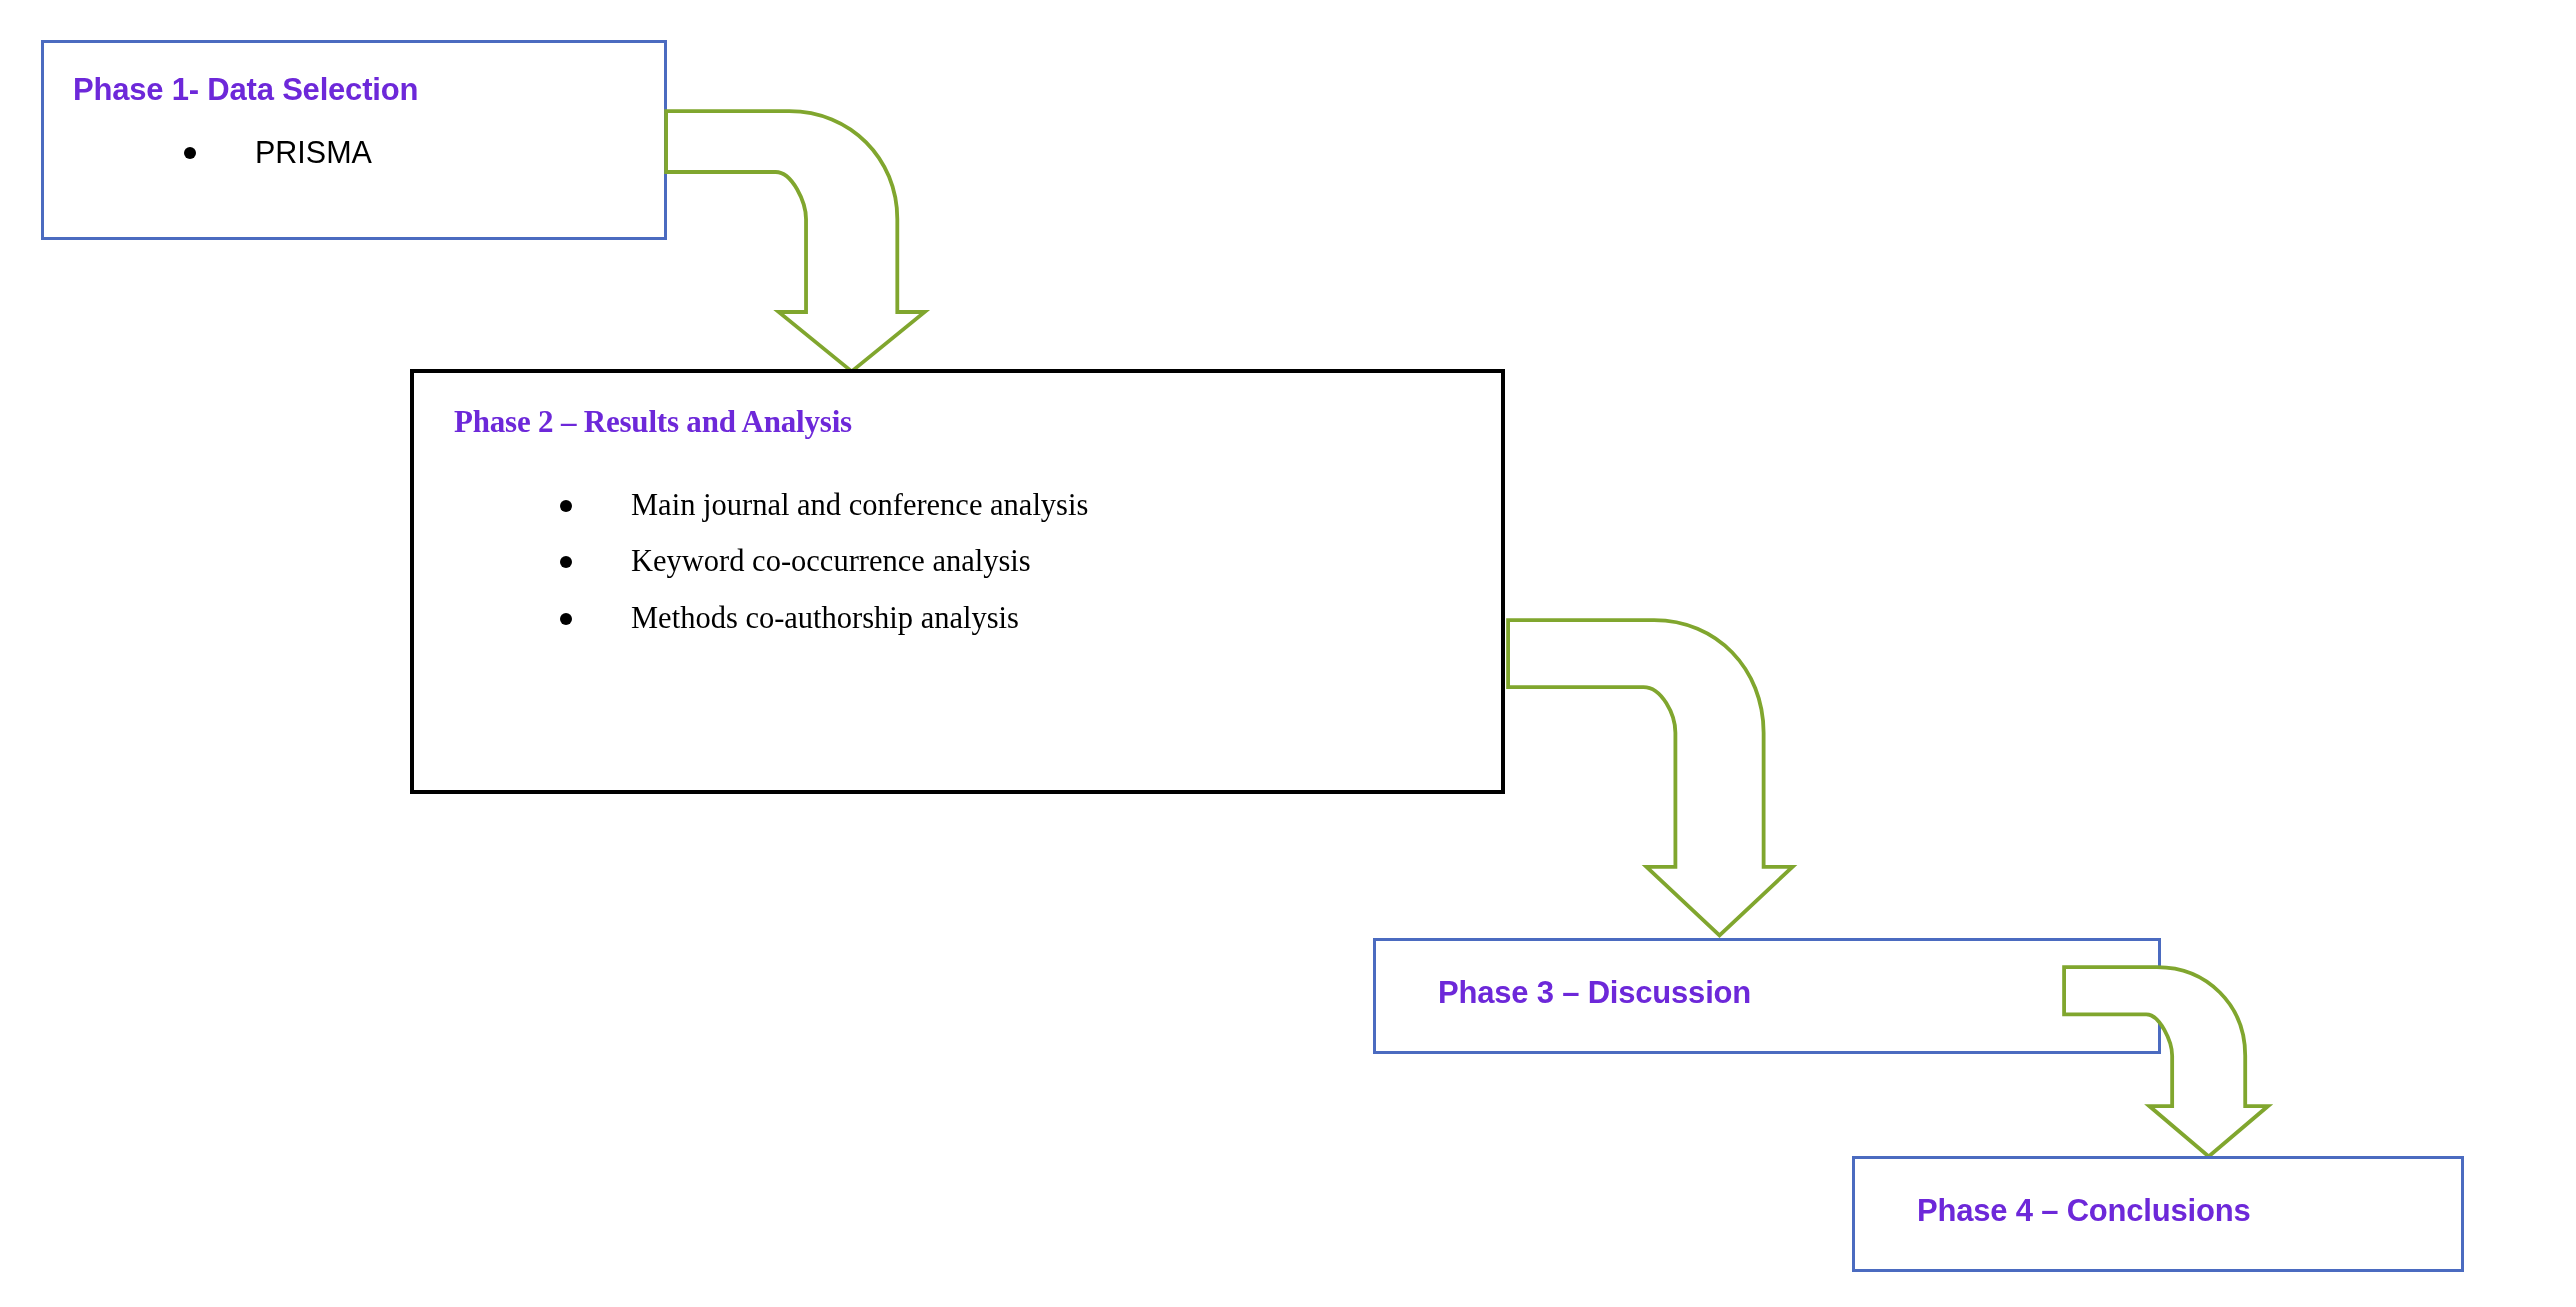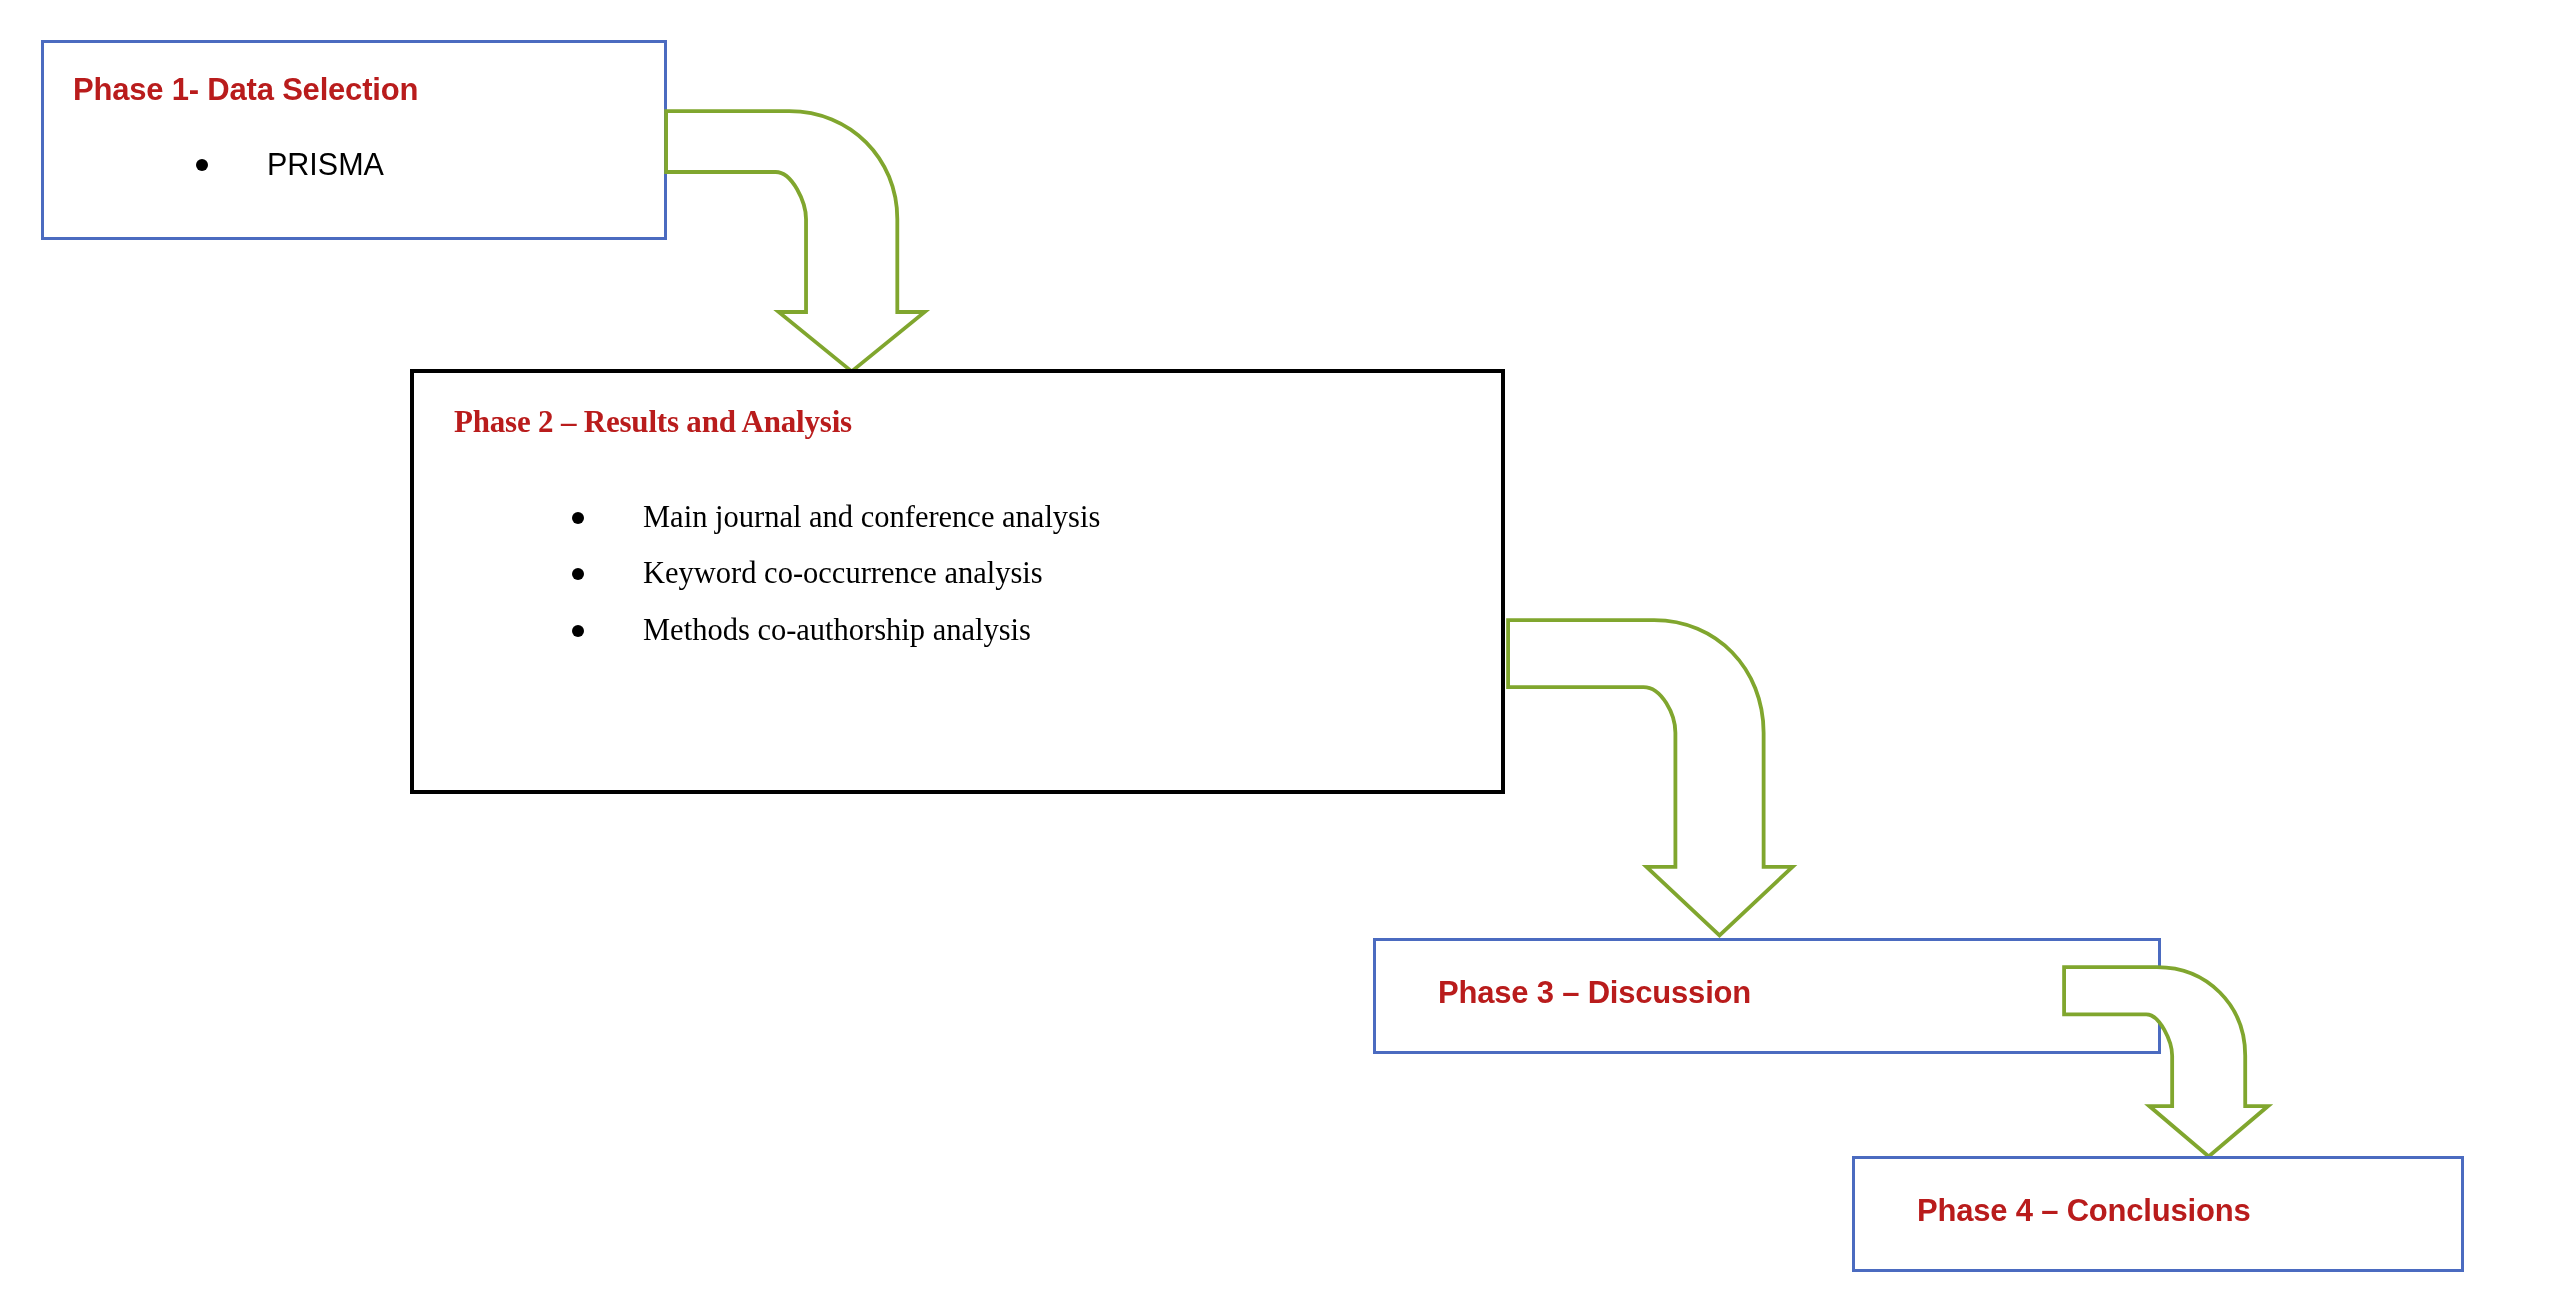--- a/index.html
+++ b/index.html
@@ -24,29 +24,29 @@
     background: #ffffff;
     box-sizing: border-box;
   }
   .phase-box.blue  { border: 3.8px solid #4B6BC0; }
   .phase-box.black { border: 4.6px solid #000000; }
 
   .box-title {
     position: absolute;
     font-size: 31px;
     font-weight: bold;
-    color: #b91c1c;
+    color: #6d28d9;
     letter-spacing: -0.2px;
     white-space: nowrap;
   }
 
   
   .bullet-list {
     position: absolute;
-    margin: 16px;
+    margin: 4px;
     padding: 0;
     list-style: none;
   }
   .bullet-item {
     position: relative;
     font-size: 30.5px;
     color: #000000;
     line-height: 1.42;
     padding-left: 85px;
     margin-bottom: 13px;

